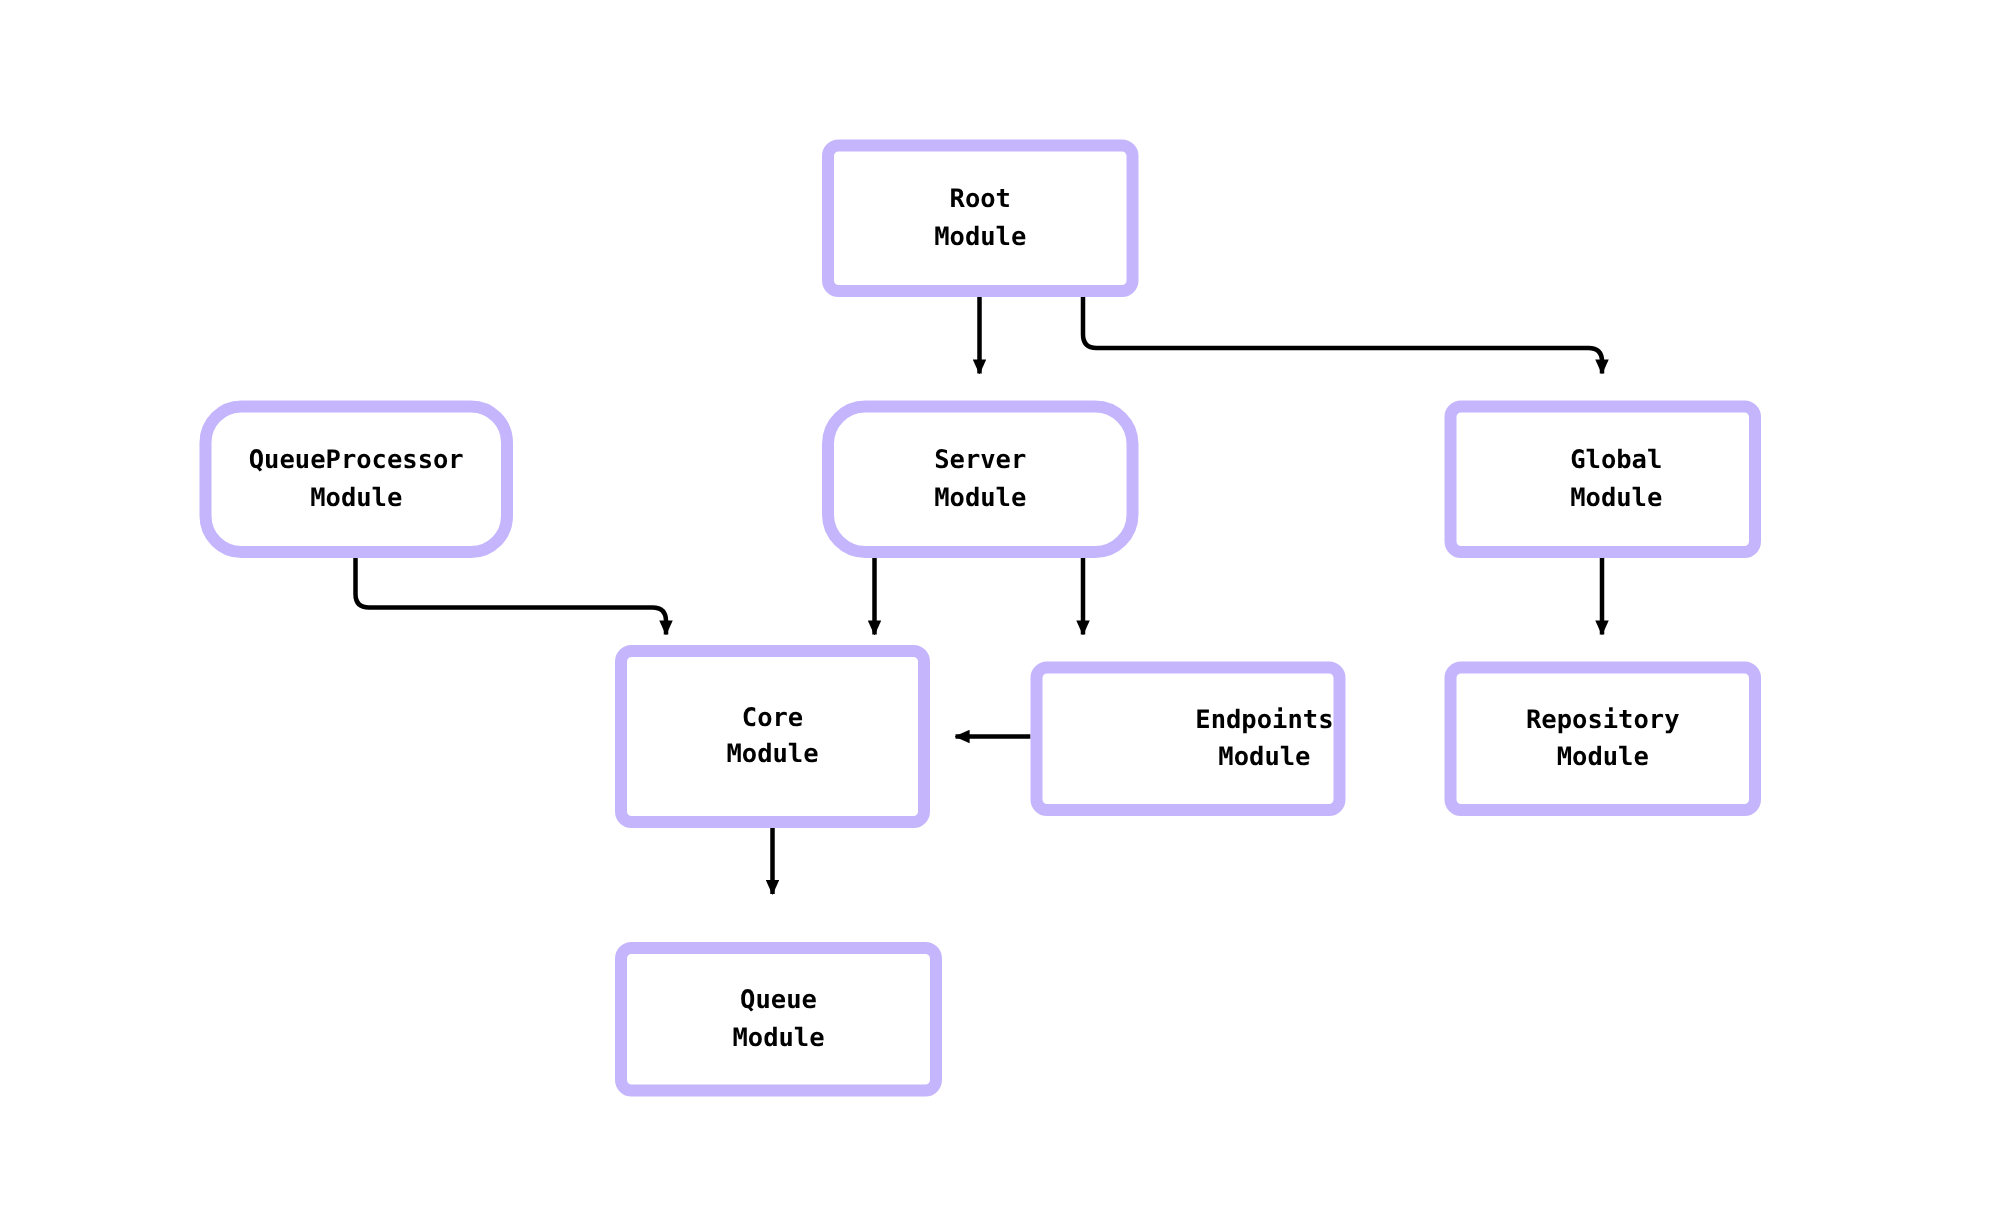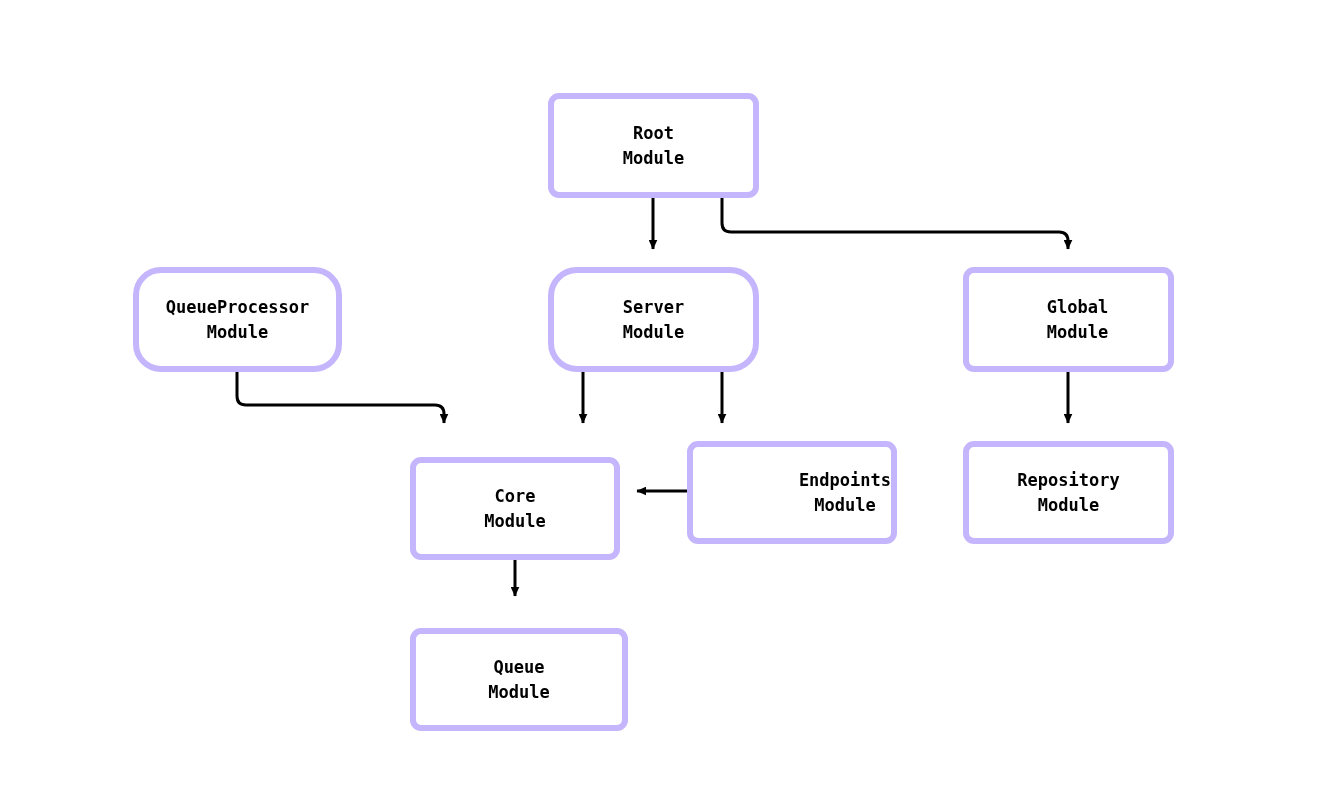--- a/index.html
+++ b/index.html
@@ -23,21 +23,21 @@
     left: 0;
     top: 0;
     width: 1337px;
     height: 809px;
     pointer-events: none;
   }
   .node {
     position: absolute;
     box-sizing: border-box;
     background: #ffffff;
-    border: 6px solid #c4b5fd;
+    border: 8px solid #c4b5fd;
     border-radius: 11px;
     display: flex;
     align-items: center;
     justify-content: center;
     z-index: 2;
   }
   .node-label {
     font-family: "DejaVu Sans Mono", monospace;
     font-size: 17px;
     font-weight: bold;
@@ -91,21 +91,21 @@
   <div class="node" style="left:548px; top:267px; width:211px; height:105px;border-radius:29px;">
     <span class="node-label">Server
 Module</span>
   </div>
 
   <div class="node" style="left:963px; top:267px; width:211px; height:105px;padding-left:18px;">
     <span class="node-label">Global
 Module</span>
   </div>
 
-  <div class="node" style="left:410px; top:457px; width:210px; height:103px;">
+  <div class="node" style="left:410px; top:430px; width:210px; height:122px;">
     <span class="node-label">Core
 Module</span>
   </div>
 
   <div class="node" style="left:687px; top:441px; width:210px; height:103px;justify-content:flex-end;">
     <span class="node-label">Endpoints
 Module</span>
   </div>
 
   <div class="node" style="left:963px; top:441px; width:211px; height:103px;">

